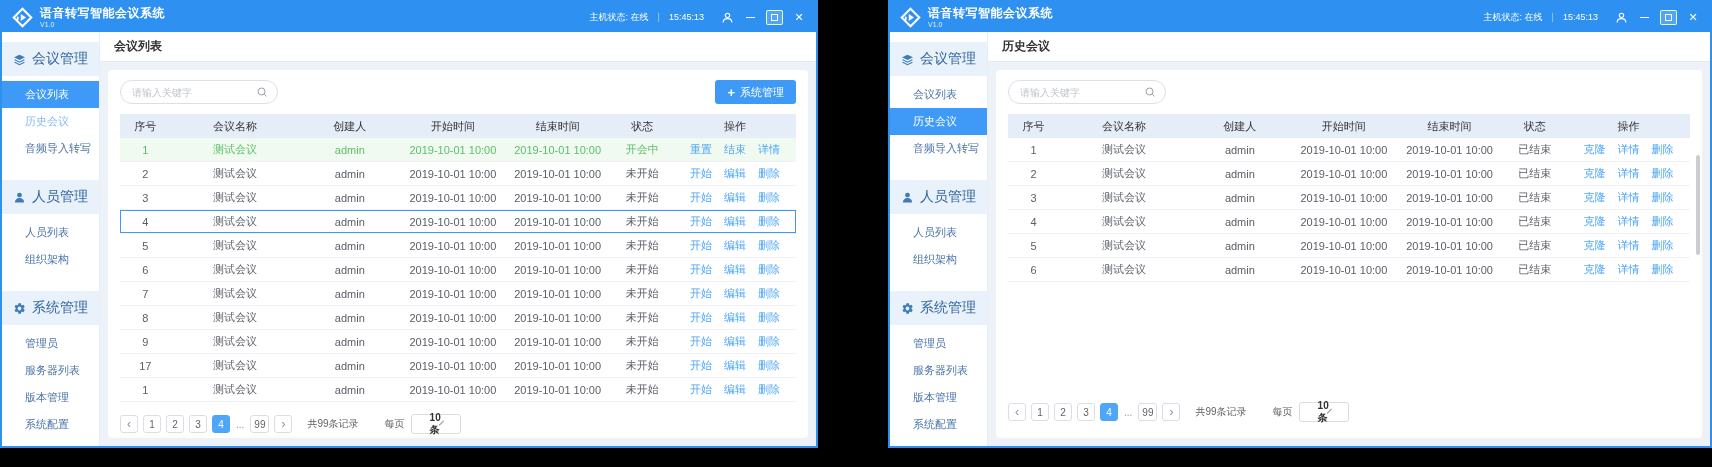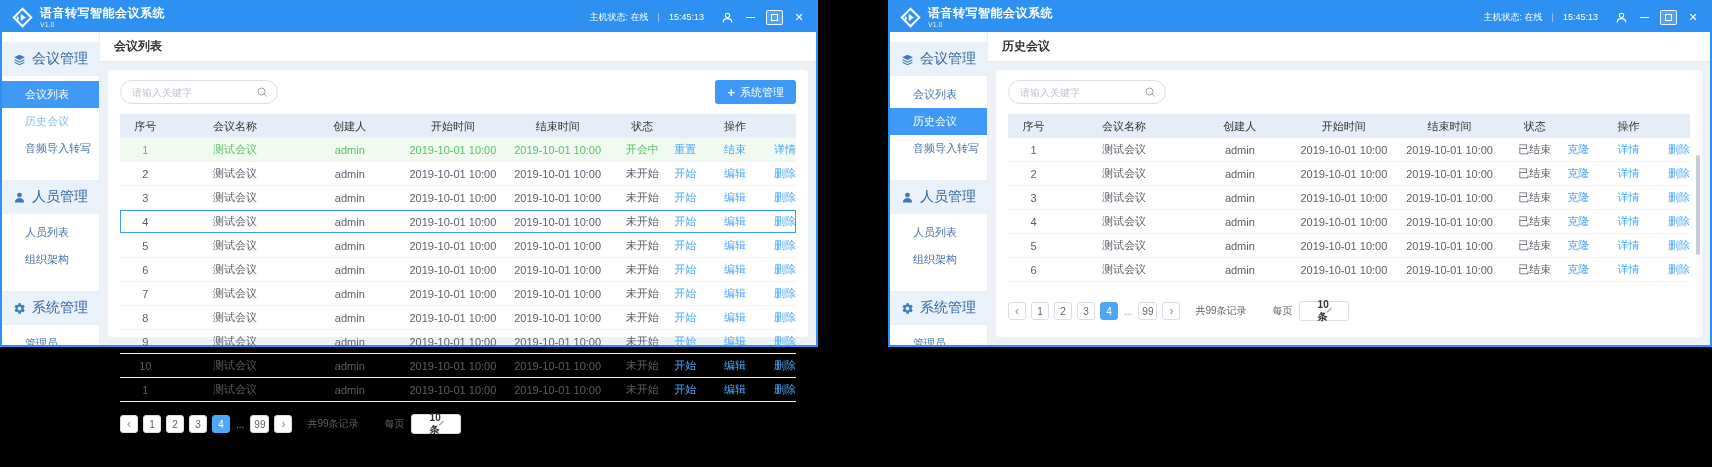--- a/index.html
+++ b/index.html
@@ -3,21 +3,21 @@
 <meta charset="utf-8">
 <style>
   :root{
     --tb:#2E91F2; --active:#3E9AF6; --link:#4EA6F8; --green:#5CBE67; --green-bg:#F0FAF1;
     --thead-bg:#E4EDF8; --content-bg:#EDF2F9; --group-bg:#E9F1FB; --sbtext:#4A74A8;
   }
   *{box-sizing:border-box}
   html,body{margin:0;padding:0}
   body{width:1712px;height:467px;background:#000;position:relative;overflow:hidden;
        font-family:"Liberation Sans",sans-serif;}
-  .window{position:absolute;top:0;height:347px;background:#fff;border:2px solid var(--tb);
+  .window{position:absolute;top:0;height:448px;background:#fff;border:2px solid var(--tb);
           display:flex;flex-direction:column;}
   #win-left{left:0;width:818px}
   #win-right{left:888px;width:824px}
 
   
   .titlebar{flex:0 0 30px;height:30px;background:var(--tb);color:#fff;display:flex;align-items:center;
             padding:0 10px;}
   .logo{display:flex}
   .title-wrap{margin-left:7px;line-height:1}
   .app-title{font-size:12px;font-weight:bold;letter-spacing:.5px}
@@ -60,21 +60,21 @@
   .create-btn{margin-left:auto;height:24px;background:var(--active);color:#fff;border:none;border-radius:3px;
               font-size:11px;display:flex;align-items:center;gap:5px;padding:0 12px;cursor:pointer;
               font-family:inherit}
   .plus{font-size:13px;line-height:1;font-weight:bold}
 
   .table{font-size:11px;color:#5A5E66;flex:0 0 auto}
   .trow{display:grid;grid-template-columns:7.5% 19% 15% 15.5% 15.5% 9.5% 18%;align-items:center;
         height:24px;border-bottom:1px solid #F0F2F5}
   .trow.thead{background:var(--thead-bg);color:#333;border-bottom:none}
   .tcell{text-align:center;overflow:hidden;white-space:nowrap}
-  .ops{display:flex;justify-content:space-between;gap:12px}
+  .ops{display:flex;justify-content:center;gap:12px}
   .op{color:var(--link);cursor:pointer;text-decoration:none}
   .trow.green{background:var(--green-bg);color:var(--green)}
   .trow.selected{box-shadow:inset 0 0 0 1px var(--active)}
 
   .pagination{margin-top:auto;display:flex;align-items:center;font-size:10px;color:#606266;
               padding:12px 0 6px 0;flex:0 0 auto}
   .pg-nav{display:flex;align-items:center;gap:5px}
   .pg-btn{min-width:18px;height:18px;border:1px solid #D9DEE4;border-radius:3px;display:inline-flex;
           align-items:center;justify-content:center;background:#fff;cursor:pointer;font-size:10px;
           color:#606266;padding:0 3px}
@@ -313,21 +313,21 @@
                 <div class="tcell">2019-10-01 10:00</div>
                 <div class="tcell">2019-10-01 10:00</div>
                 <div class="tcell">未开始</div>
                 <div class="tcell ops">
                   <a class="op">开始</a>
                   <a class="op">编辑</a>
                   <a class="op">删除</a>
                 </div>
               </div>
               <div class="trow">
-                <div class="tcell">10</div>
+                <div class="tcell">17</div>
                 <div class="tcell">测试会议</div>
                 <div class="tcell">admin</div>
                 <div class="tcell">2019-10-01 10:00</div>
                 <div class="tcell">2019-10-01 10:00</div>
                 <div class="tcell">未开始</div>
                 <div class="tcell ops">
                   <a class="op">开始</a>
                   <a class="op">编辑</a>
                   <a class="op">删除</a>
                 </div>

